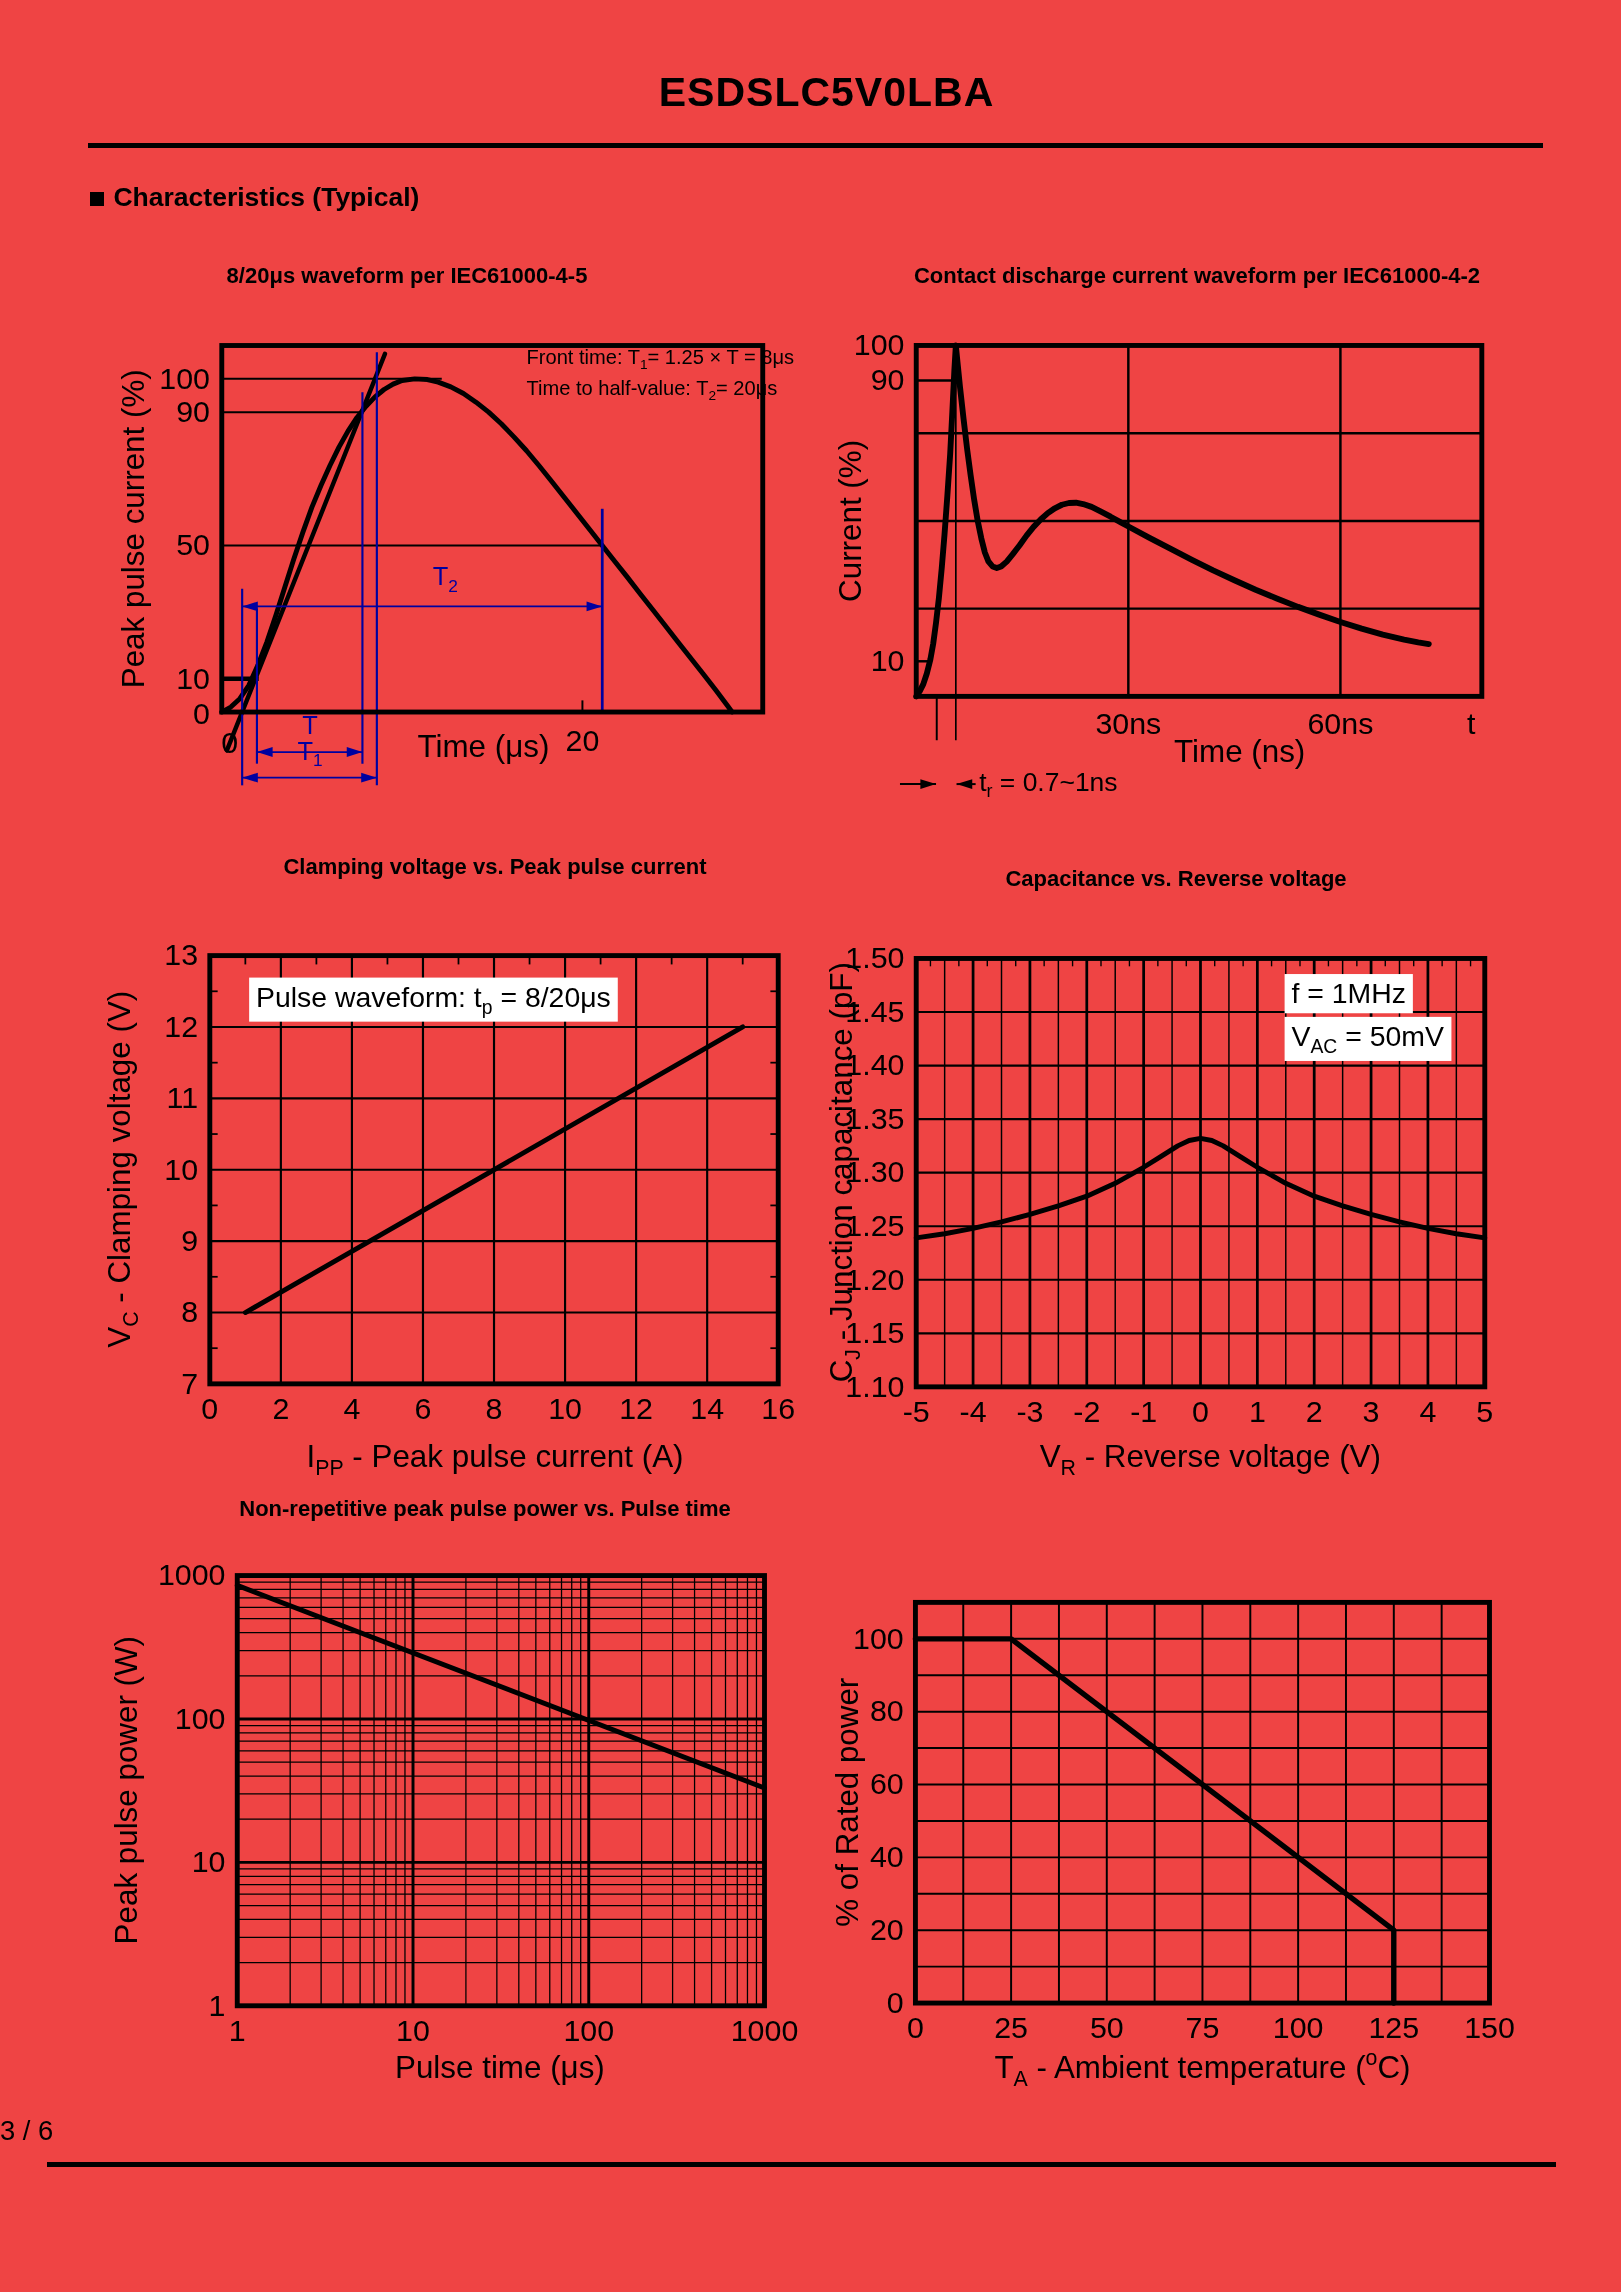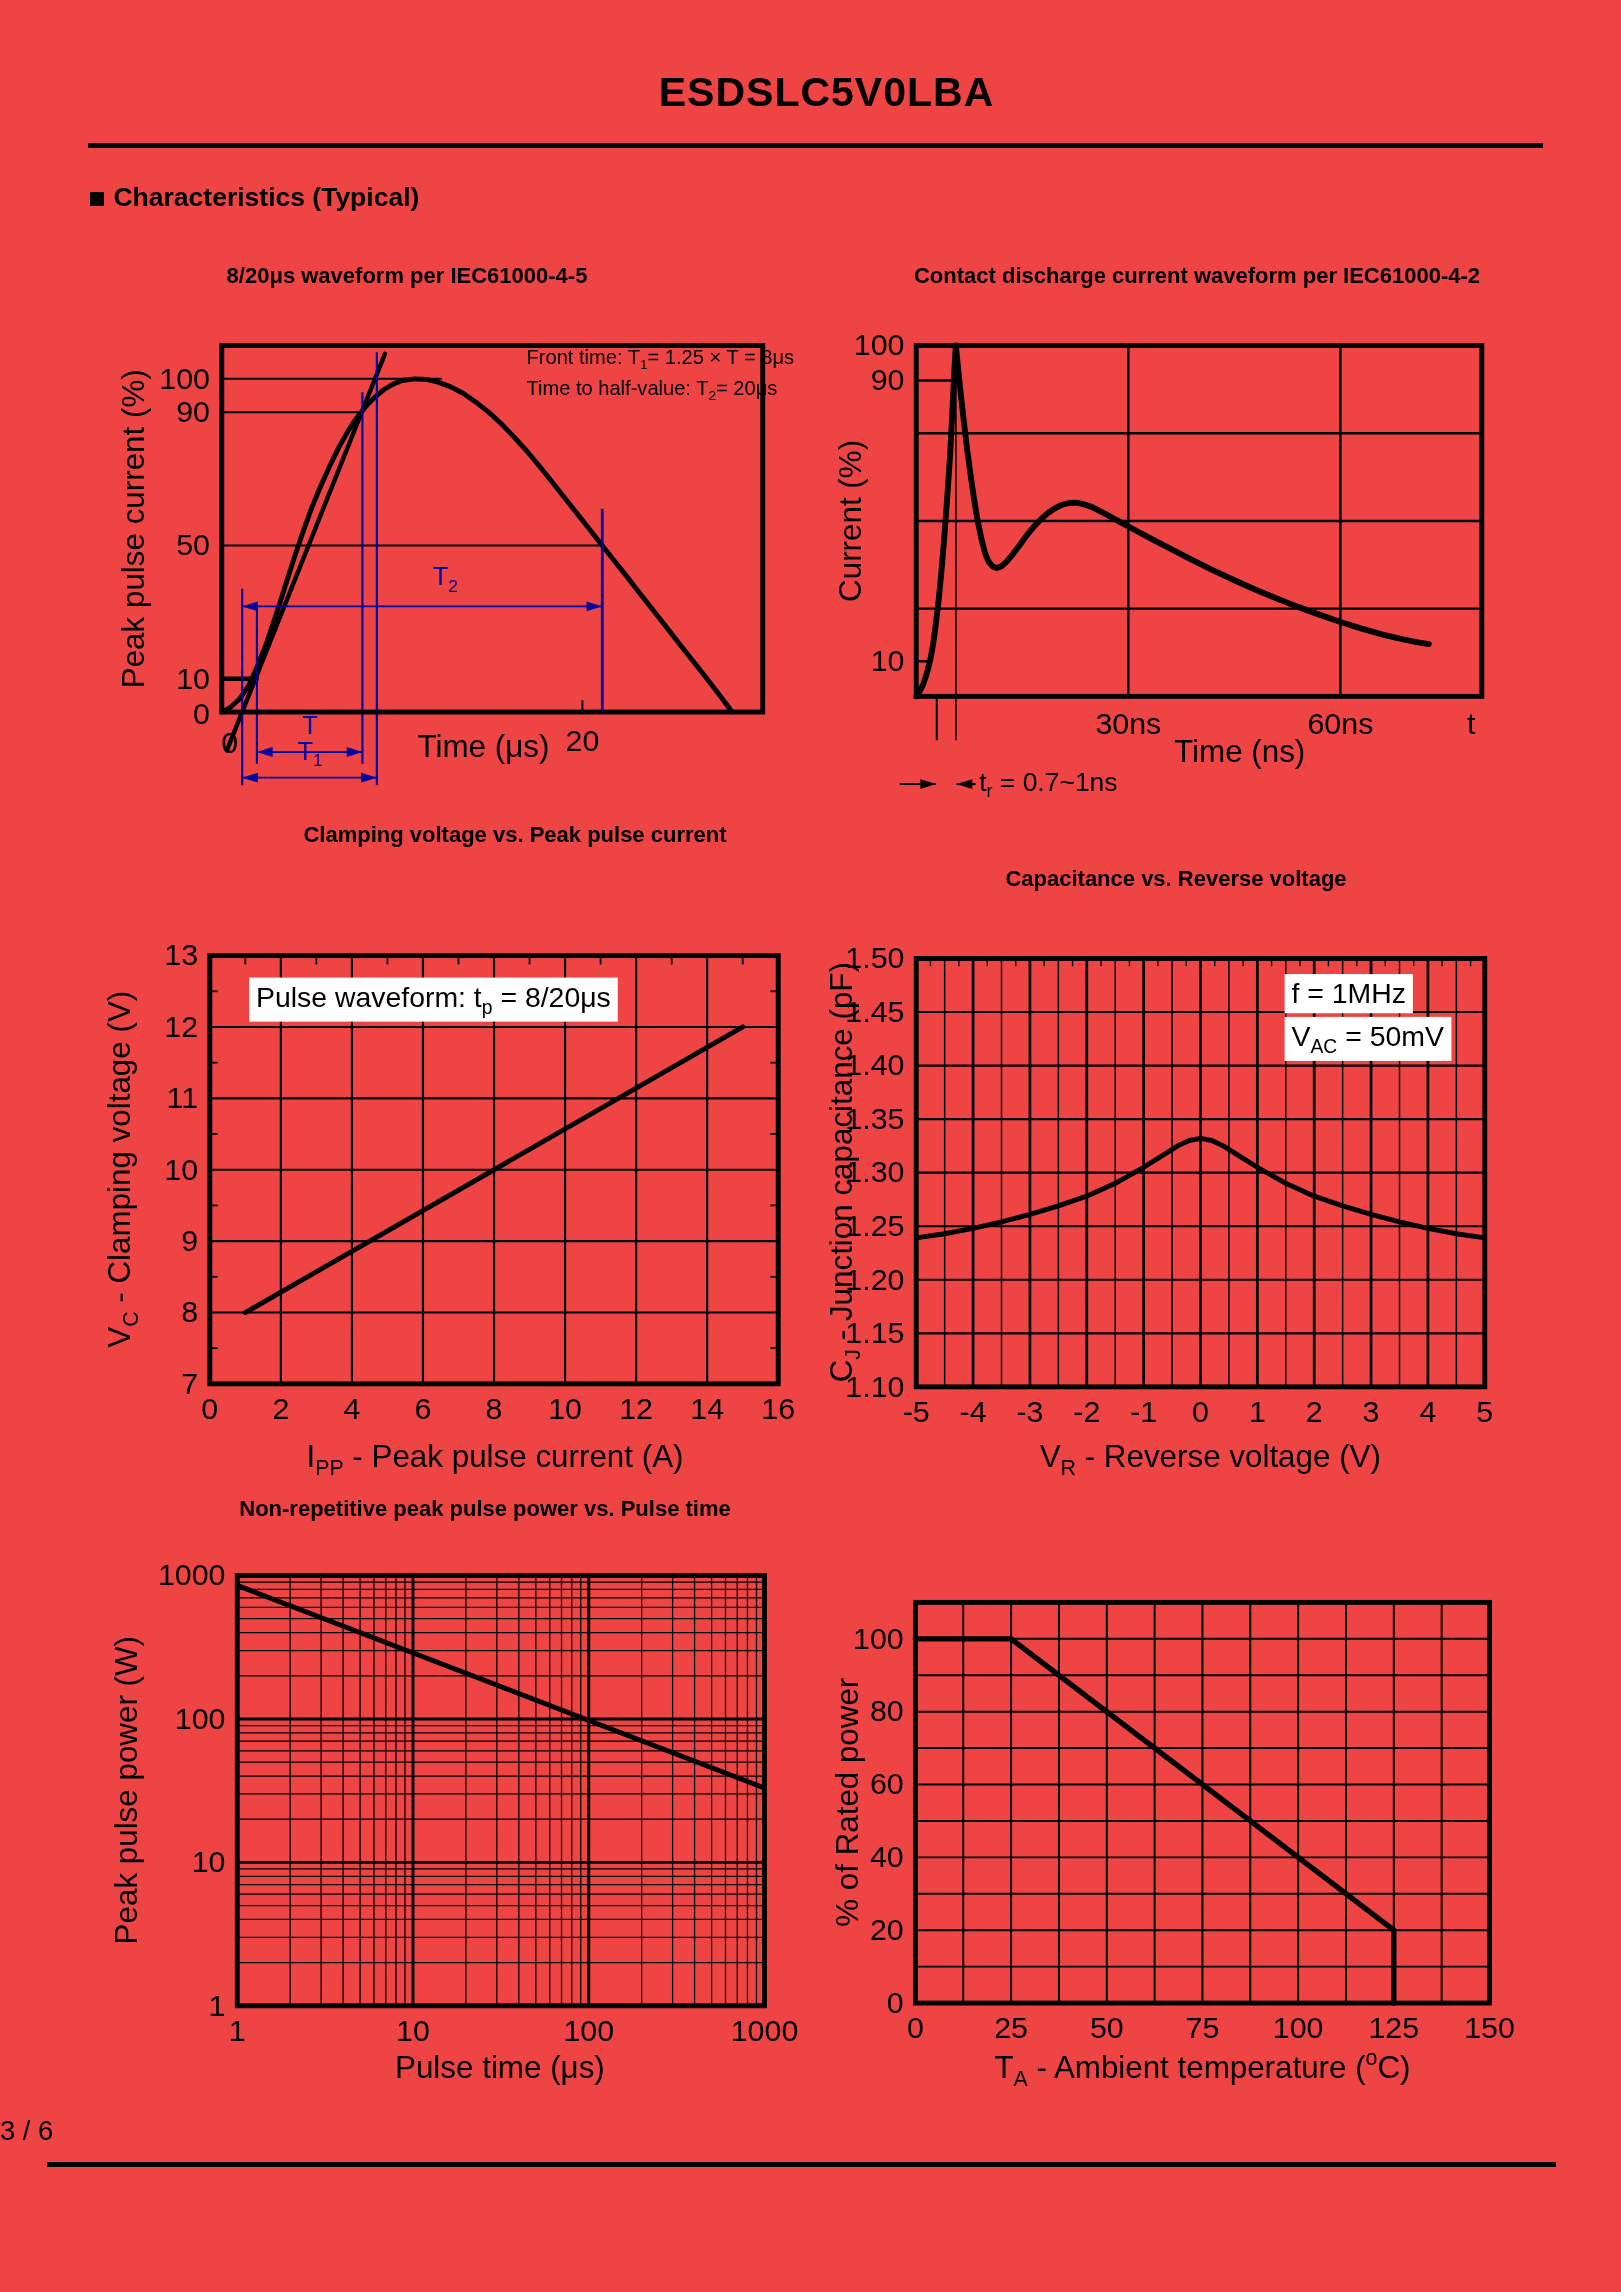--- a/index.html
+++ b/index.html
@@ -25,21 +25,21 @@
   <div id="doc-title" class="abs">ESDSLC5V0LBA</div>
   <div id="header-rule" class="abs rule"></div>
 
   <div id="section-heading" class="abs">
     <span class="sq"></span>
     <span>Characteristics (Typical)</span>
   </div>
 
   <div class="chart-title abs" style="left: 407px; top: 263px;">8/20μs waveform per IEC61000-4-5</div>
   <div class="chart-title abs" style="left: 1181px; top: 263px; margin-left: 16px;">Contact discharge current waveform per IEC61000-4-2</div>
-  <div class="chart-title abs" style="left: 495px; top: 822px; margin-left: 20px;">Clamping voltage vs. Peak pulse current</div>
+  <div class="chart-title abs" style="left: 495px; top: 854px;">Clamping voltage vs. Peak pulse current</div>
   <div class="chart-title abs" style="left: 1176px; top: 866px;">Capacitance vs. Reverse voltage</div>
   <div class="chart-title abs" style="left: 485px; top: 1496px;">Non-repetitive peak pulse power vs. Pulse time</div>
 
   <svg width="686" height="495" viewBox="0 0 700 505" style="left: 113px; top: 319px;">
       <line x1="111" y1="61" x2="335.47999999999996" y2="61" stroke="#000000" stroke-width="2"></line>
       <line x1="111" y1="95" x2="255.44" y2="95" stroke="#000000" stroke-width="2"></line>
       <line x1="111" y1="231" x2="499.24" y2="231" stroke="#000000" stroke-width="2"></line>
       <line x1="111" y1="367" x2="148.72" y2="367" stroke="#000000" stroke-width="4.5"></line>
       <line x1="479" y1="401" x2="479" y2="389.1" stroke="#000000" stroke-width="2"></line>
       <polyline points="116.2,440.1 277.5,35.5" fill="none" stroke="#000000" stroke-width="4.5" stroke-linejoin="round" stroke-linecap="round"></polyline>

